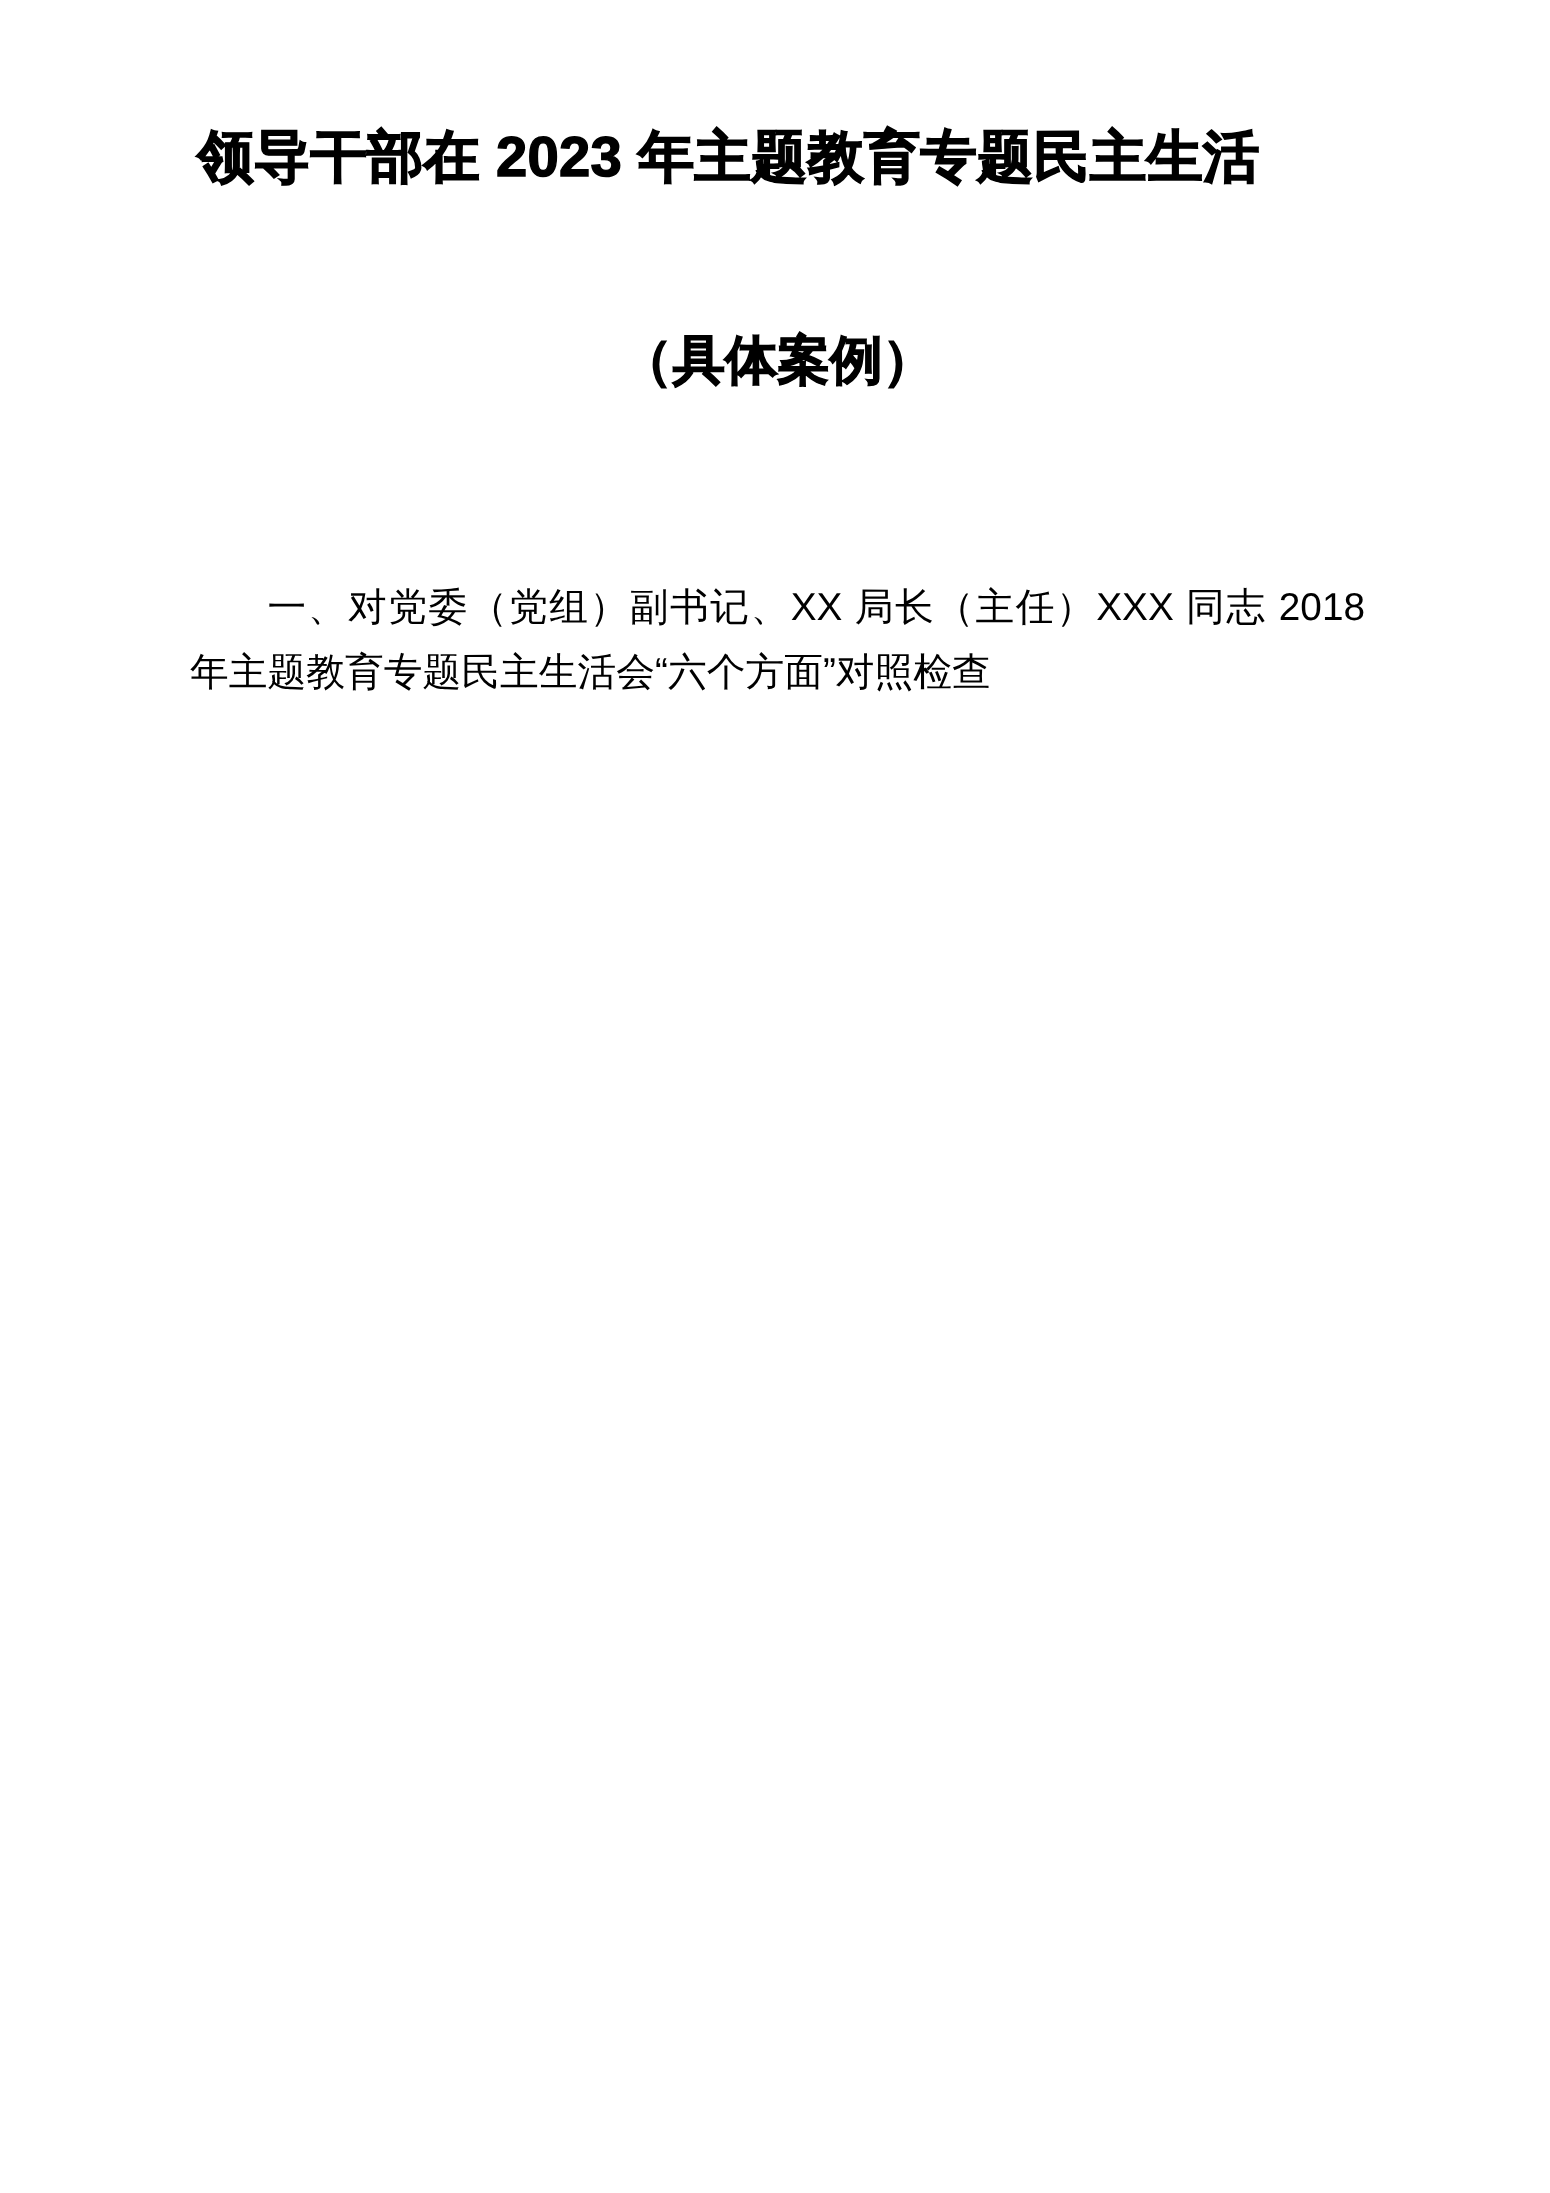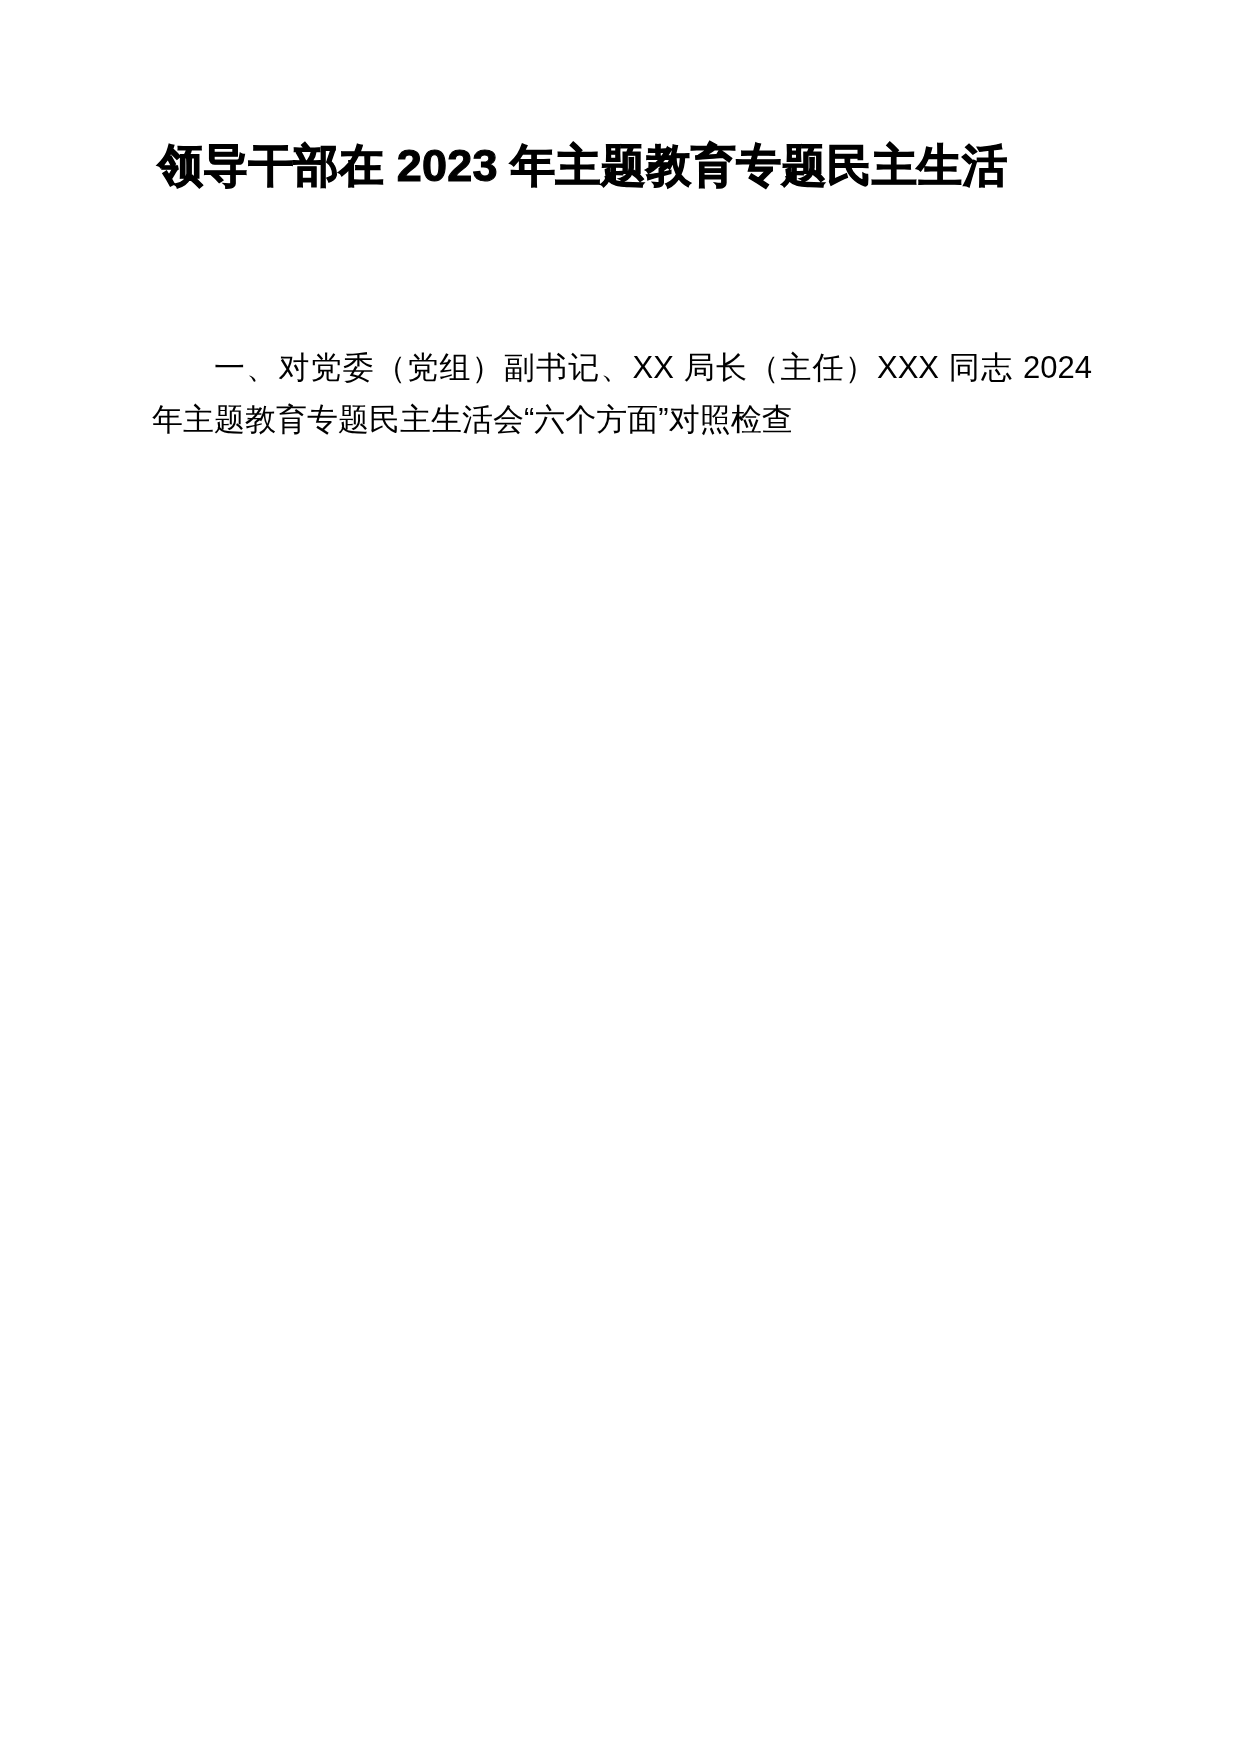--- a/index.html
+++ b/index.html
@@ -20,21 +20,21 @@
     width: 1240px;
     height: 1754px;
     box-sizing: border-box;
     padding: 0 148px 0 152px;
     position: relative;
     background: #ffffff;
   }
 
   
   .title-block {
-    padding-top: 102px;
+    padding-top: 62px;
     text-align: center;
   }
   .title-line {
     font-size: 45px;
     font-weight: 800;
     line-height: 128px;
     letter-spacing: 0.2px;
     white-space: nowrap;
     font-family: "Liberation Sans", "DejaVu Sans", sans-serif;
     -webkit-text-stroke: 1.1px #000;
@@ -71,19 +71,20 @@
   }
   .para:last-child { margin-bottom: 0; }
 </style>
 </head>
 <body>
 
 <div class="page">
 
   <div class="title-block">
     <div class="title-line l1">领导干部在 2023 年主题教育专题民主生活</div>
+    <div class="subtitle-line">（具体案例）</div>
   </div>
 
   <div class="body-block">
-    <p class="para">一、对党委（党组）副书记、XX 局长（主任）XXX 同志 2024 年主题教育专题民主生活会“六个方面”对照检查</p>
+    <p class="para">一、对党委（党组）副书记、XX 局长（主任）XXX 同志 2018 年主题教育专题民主生活会“六个方面”对照检查</p>
   </div>
 
 </div>
 
 </body></html>

